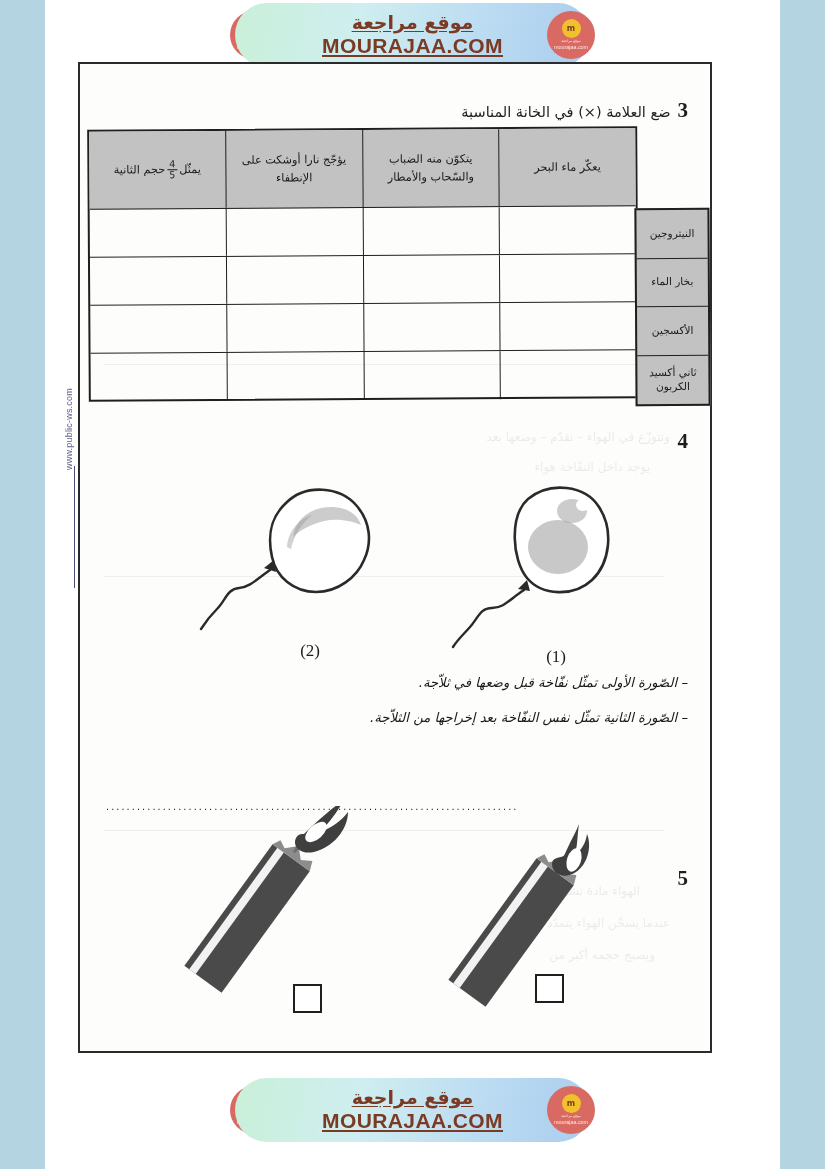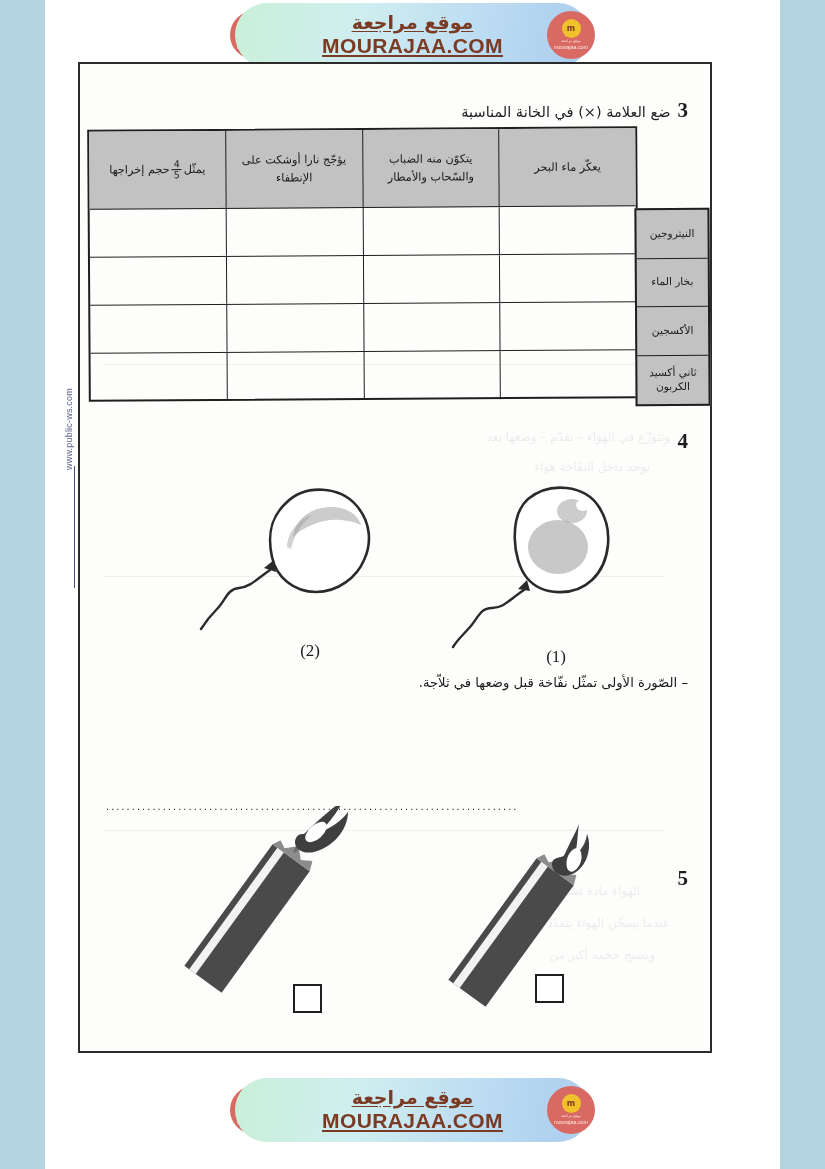--- a/index.html
+++ b/index.html
@@ -245,20 +245,21 @@
     position: absolute;
     right: 22px; top: 610px;
     width: 590px;
     direction: rtl;
   }
   .q4-line {
     font-size: 13.2px;
     line-height: 1.35;
     margin-bottom: 17px;
     color: #1a1a1a;
+    font-style: italic;
   }
   .q4-q { font-size: 13px; margin-bottom: 4px; }
   .dots {
     font-family: "Liberation Sans", sans-serif;
     letter-spacing: 2.1px;
     font-size: 11px;
     color: #2a2a2a;
   }
   .dotline-full {
     position: absolute;
@@ -345,21 +346,21 @@
         <div class="tbl-hdr-row">
           <div class="tbl-hdr-cell ar">يعكّر ماء البحر</div>
           <div class="tbl-hdr-cell ar">يتكوّن منه الضباب والسّحاب والأمطار</div>
           <div class="tbl-hdr-cell ar">يؤجّج نارا أوشكت على الإنطفاء</div>
           <div class="tbl-hdr-cell ar">
             <span>يمثّل</span>
             <span class="frac">
               <span class="num">4</span>
               <span class="den">5</span>
             </span>
-            <span>حجم إخراجها</span>
+            <span>حجم الثانية</span>
           </div>
         </div>
 
         <div class="tbl-body">
           <div class="tbl-row">
             <div class="tbl-cell"></div>
             <div class="tbl-cell"></div>
             <div class="tbl-cell"></div>
             <div class="tbl-cell"></div>
           </div>
@@ -420,20 +421,21 @@
                    C130 157, 126 162, 121 170" fill="none" stroke="#2a2a2a" stroke-width="2.4" stroke-linecap="round"></path>
         </g>
       </svg>
     </div>
 
     <span class="bl-label bl-label-1">(1)</span>
     <span class="bl-label bl-label-2">(2)</span>
 
     <div class="q4-lines">
       <div class="ar q4-line">– الصّورة الأولى تمثّل نفّاخة قبل وضعها في ثلاّجة.</div>
+      <div class="ar q4-line">– الصّورة الثانية تمثّل نفس النفّاخة بعد إخراجها من الثلاّجة.</div>
       <div class="dotline-full">................................................................................</div>
     </div>
 
     <span class="qnum q5-num">5</span>
 
     <div class="candles">
       <svg width="634" height="230" viewBox="0 0 634 230">
 
         <g transform="translate(392,6)">
           <g transform="rotate(36 60 90)">

